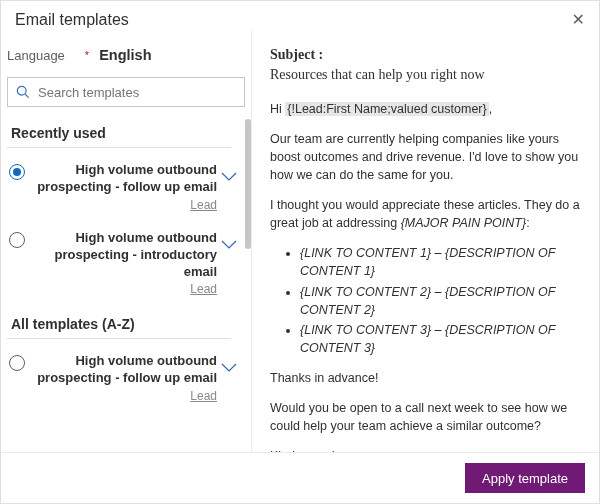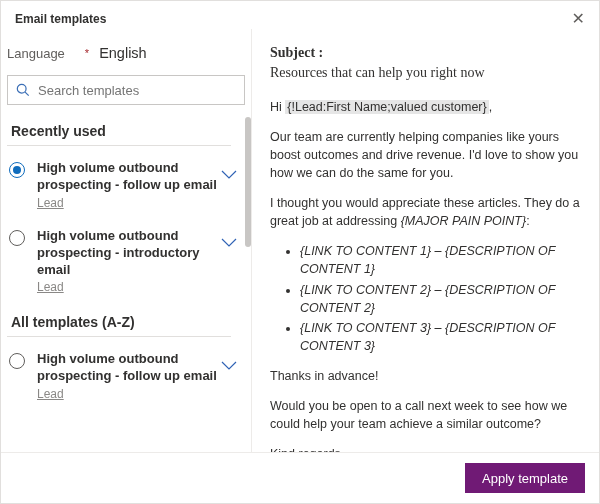--- a/index.html
+++ b/index.html
@@ -1,34 +1,34 @@
 <!DOCTYPE html>
 <html><head>
 <meta charset="utf-8">
 <style>
   * { box-sizing: border-box; margin: 0; padding: 0; }
   html, body { width: 600px; height: 504px; font-family: "Segoe UI", Arial, sans-serif; font-size: 13px; color: #323130; background: #fff; overflow: hidden; }
   .dialog { width: 600px; height: 504px; display: flex; flex-direction: column; border: 1px solid #e1dfdd; }
   .header { display: flex; justify-content: space-between; align-items: center; padding: 10px 14px 2px 14px; }
-  .title { font-size: 12px; font-weight: 700; }
+  .title { font-size: 16px; font-weight: 400; }
   .close-btn { font-size: 16px; color: #605e5c; cursor: pointer; line-height: 1; }
   .body { display: flex; flex: 1; min-height: 0; }
   .left { width: 250px; display: flex; flex-direction: column; padding: 6px 0 0 6px; }
   .lang-row { display: flex; align-items: center; margin: 10px 0 10px 0; font-size: 13px; }
   .lang-label { color: #605e5c; margin-right: 20px; }
   .req-star { color: #a4262c; font-size: 11px; margin-right: 10px; }
-  .lang-select { font-weight: 400; font-size: 14.5px; border: none; background: none; cursor: pointer; }
+  .lang-select { font-weight: 700; font-size: 14.5px; border: none; background: none; cursor: pointer; }
   .search-wrap { display: flex; align-items: center; border: 1px solid #c8c6c4; height: 30px; padding: 0 8px; margin: 4px 6px 12px 0; }
   .search-icon { color: #3b6fb6; margin-right: 8px; display: inline-flex; }
   .search-input { border: none; outline: none; flex: 1; font-size: 13px; color: #605e5c; background: transparent; }
   .scroll-area { flex: 1; overflow: hidden; position: relative; }
   .scroll-inner { height: 100%; overflow-y: hidden; padding-right: 14px; }
   .fake-scrollbar { position: absolute; right: 0; top: 0; width: 6px; height: 130px; background: #c8c6c4; border-radius: 3px; }
   .section-head { font-weight: 600; font-size: 14px; color: #323130; padding: 6px 0 6px 4px; border-bottom: 1px solid #e1dfdd; margin-bottom: 10px; margin-right: 6px; }
-  .tmpl-item { display: flex; align-items: flex-start; padding: 4px 0 14px 2px; cursor: pointer; }
+  .tmpl-item { display: flex; align-items: flex-start; padding: 4px 0 14px 2px; cursor: pointer; text-align: right; }
   .radio { width: 16px; height: 16px; border: 1px solid #605e5c; border-radius: 50%; margin-top: 2px; margin-right: 12px; flex-shrink: 0; position: relative; }
   .radio.selected { border-color: #0f6cbd; }
   .radio.selected::after { content: ""; position: absolute; top: 3px; left: 3px; width: 8px; height: 8px; background: #0f6cbd; border-radius: 50%; }
   .tmpl-text { flex: 1; }
   .tmpl-name { font-size: 13px; color: #323130; font-weight: 600; line-height: 1.3; }
   .tmpl-sub { font-size: 12px; color: #8a8886; margin-top: 2px; text-decoration: underline; }
   .chev { color: #3063b5; margin-left: 4px; margin-top: 8px; flex-shrink: 0;}
   .right { flex: 1; padding: 14px 16px 0 18px; border-left: 1px solid #edebe9; font-size: 12.5px; color: #323130; line-height: 1.45; overflow: hidden; }
   .subj-label { font-family: Georgia, "Times New Roman", serif; font-size: 14px; }
   .subj-label b { font-weight: 700; }

